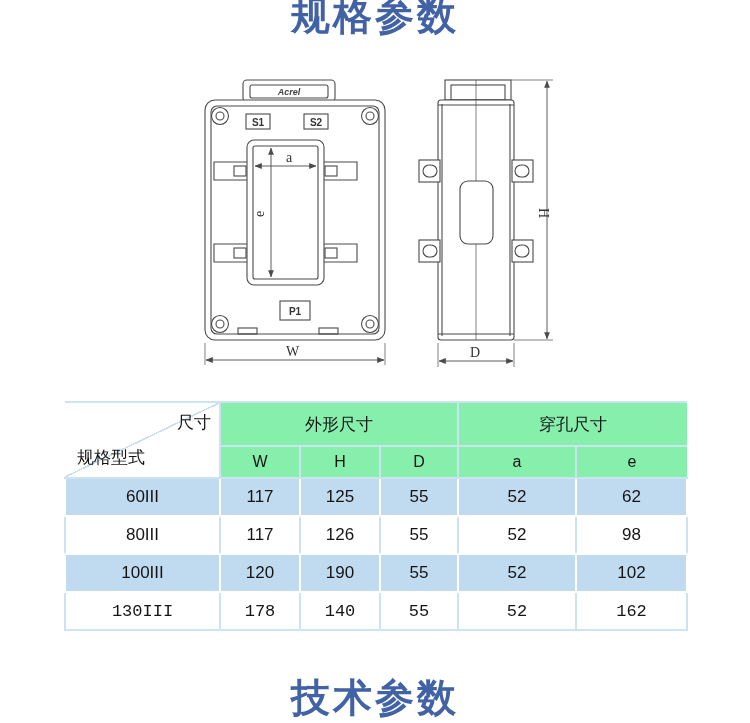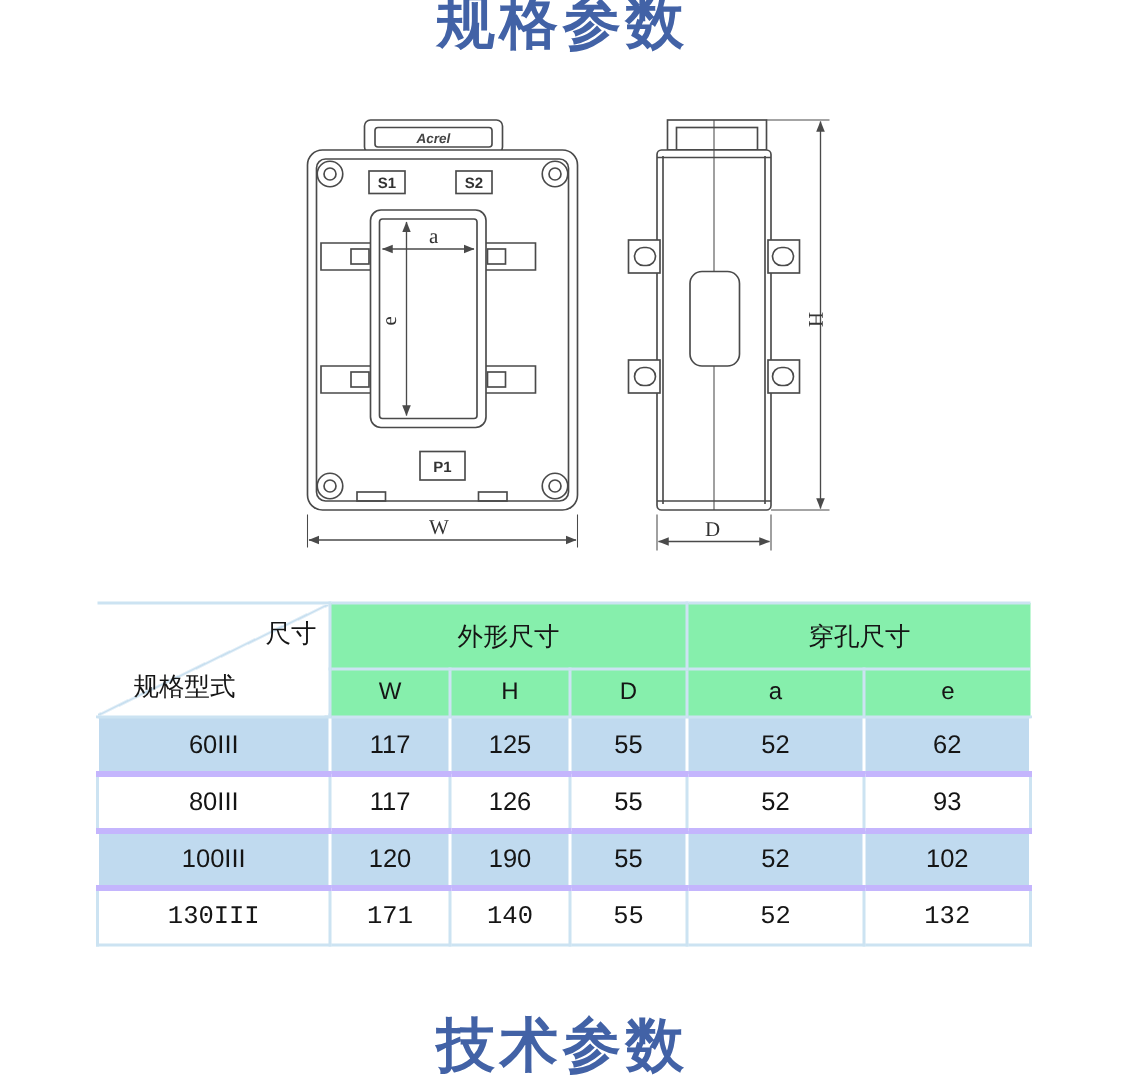--- a/index.html
+++ b/index.html
@@ -50,29 +50,29 @@
   thead th:first-child { border-left: none; }
   thead th:last-child  { border-right: none; }
   th.corner {
     position: relative;
     background:
       linear-gradient(to bottom right,
         rgba(0,0,0,0) 49.4%, #C9E0F0 49.4%,
         #C9E0F0 50.6%, rgba(0,0,0,0) 50.6%);
   }
   th.corner .c-top { position: absolute; top: 8px;  right: 8px; }
-  th.corner .c-bot { position: absolute; bottom: 8px; left: 24px; margin-top: 12px; }
+  th.corner .c-bot { position: absolute; bottom: 8px; left: 12px; margin-top: 12px; }
 
   tbody td { height: 38px; font-size: 17px; }
   tbody tr.alt   { background: #C0DAEF; }
   tbody tr.alt td   { border-left: 2px solid #ffffff; border-right: 2px solid #ffffff; }
   tbody tr.plain td { border-left: 2px solid #CCE3F2; border-right: 2px solid #CCE3F2; }
   tbody td:first-child { border-left: none; }
   tbody td:last-child  { border-right: none; }
-  tbody tr td { border-top: 4px solid #c4b5fd; border-bottom: 2px solid #ffffff; }
+  tbody tr td { border-top: 2px solid #c4b5fd; border-bottom: 2px solid #ffffff; }
   tbody tr:first-child td { border-top: none; }
   tbody tr:last-child td  { border-bottom: 2px solid #CCE3F2; font-family: Liberation Mono, monospace; }
 
   svg .ln   { stroke: #4a4a4a; stroke-width: 1.1; fill: none; }
   svg .lnw  { stroke: #4a4a4a; stroke-width: 1.1; fill: #ffffff; }
   svg .thin { stroke: #4a4a4a; stroke-width: 0.7; fill: none; }
   svg .dim  { stroke: #4a4a4a; stroke-width: 0.9; fill: none; }
   svg text.dimlab {
     font-family: "Liberation Serif", serif;
     font-size: 14px; fill: #333333;
@@ -232,35 +232,35 @@
         <td>55</td>
         <td>52</td>
         <td>62</td>
       </tr>
       <tr class="plain">
         <td>80III</td>
         <td>117</td>
         <td>126</td>
         <td>55</td>
         <td>52</td>
-        <td>93</td>
+        <td>98</td>
       </tr>
       <tr class="alt">
         <td>100III</td>
         <td>120</td>
         <td>190</td>
         <td>55</td>
         <td>52</td>
         <td>102</td>
       </tr>
       <tr class="plain">
         <td>130III</td>
-        <td>171</td>
+        <td>178</td>
         <td>140</td>
         <td>55</td>
         <td>52</td>
-        <td>132</td>
+        <td>162</td>
       </tr>
     </tbody>
   </table>
 </div>
 
 <h1 class="section-title title-bottom">技术参数</h1>
 
 </body></html>

